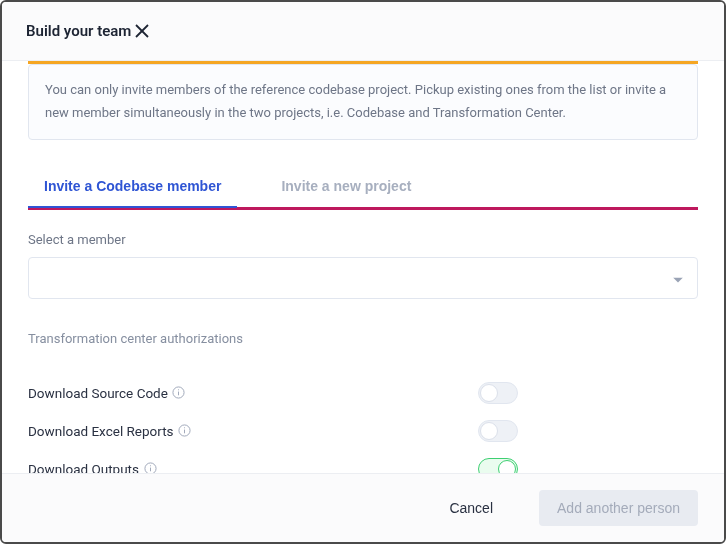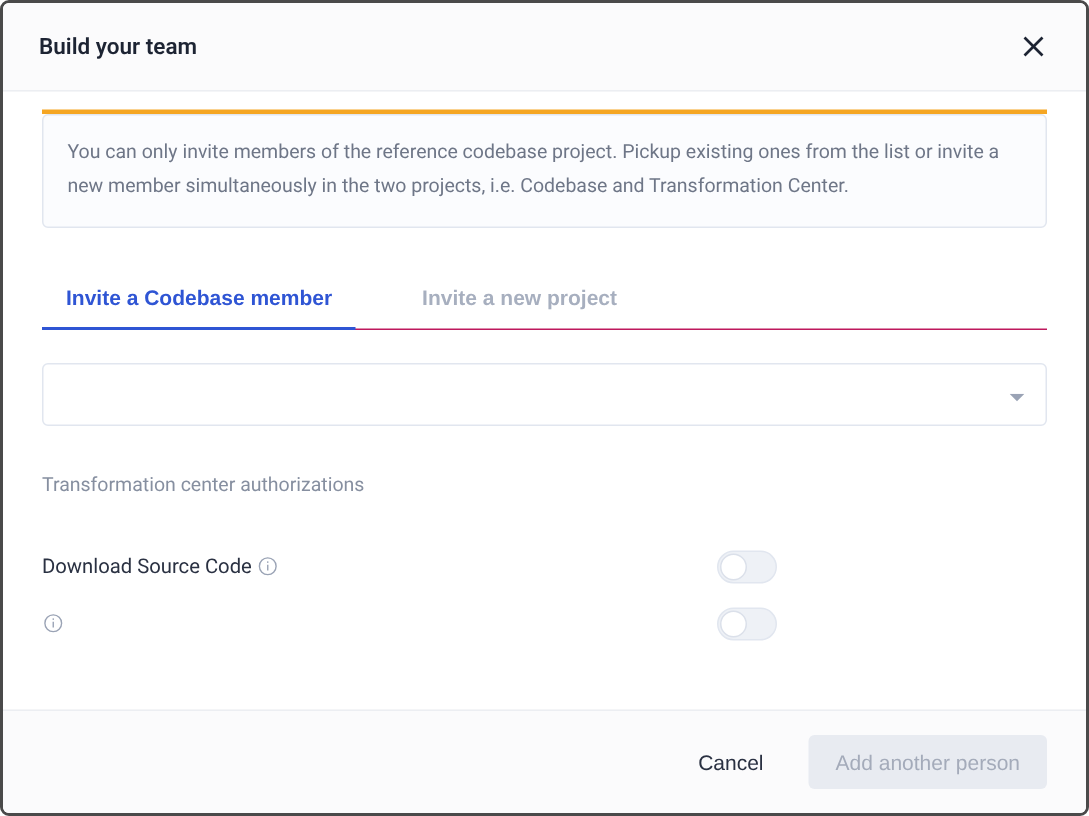--- a/index.html
+++ b/index.html
@@ -6,41 +6,41 @@
   html, body { width: 726px; height: 544px; font-family: -apple-system, BlinkMacSystemFont, "Segoe UI", Roboto, Arial, sans-serif; background: #fff; }
   .modal {
     width: 726px; height: 544px;
     border: 2px solid #4a4a4a;
     border-radius: 6px;
     display: flex; flex-direction: column;
     background: #fff;
     overflow: hidden;
   }
   .header {
-    display: flex; align-items: center; justify-content: space-between;
+    display: flex; align-items: center; justify-content: flex-start;
     padding: 18px 24px 18px 24px;
     border-bottom: 1px solid #eceef2;
     background: #fbfbfc;
   }
   .header-title { font-size: 15px; font-weight: 600; color: #1d2433; }
   .close-btn { background: none; border: none; cursor: pointer; padding: 4px; line-height: 0; color: #1d2433; }
   .close-btn svg { width: 14px; height: 14px; }
-  .body { flex: 1; padding: 12px 26px 20px 26px; overflow-y: auto; }
+  .body { flex: 1; padding: 0 26px 20px 26px; overflow-y: auto; }
   .accent-bar { height: 3px; background: #f5a623; margin: 0 0 0 0; }
   .info-box {
     border: 1px solid #e1e6ef;
     background: #fbfcfe;
     border-radius: 4px;
     padding: 14px 16px 14px 16px;
     margin-bottom: 28px;
   }
   .info-text { font-size: 13px; line-height: 1.75; color: #6e7687; }
   .tabs {
     display: flex; gap: 28px;
-    border-bottom: 1px solid #be185d;
+    border-bottom: 3px solid #be185d;
     margin-bottom: 22px;
   }
   .tab {
     padding: 10px 16px 12px 16px;
     font-size: 14px; font-weight: 600;
     color: #a7afbf; cursor: pointer;
     border-bottom: 2px solid transparent;
     margin-bottom: -1px;
     background: none; border-top: none; border-left: none; border-right: none;
   }
@@ -81,21 +81,21 @@
     transition: left .15s;
   }
   .toggle.on {
     background: #eafcef;
     border-color: #3ecf72;
   }
   .toggle.on .knob { left: 19px; border-color: #3ecf72; }
   .footer {
     border-top: 1px solid #eceef2;
     padding: 16px 26px;
-    display: flex; justify-content: flex-end; align-items: center; gap: 12px;
+    display: flex; justify-content: flex-end; align-items: center; gap: 28px;
     background: #fbfbfc;
   }
   .btn {
     font-size: 14px; font-weight: 500;
     padding: 10px 18px;
     border-radius: 4px;
     cursor: pointer;
     border: none;
     background: none;
   }
@@ -125,20 +125,21 @@
     <div class="accent-bar"></div>
     <div class="info-box">
       <p class="info-text">You can only invite members of the reference codebase project. Pickup existing ones from the list or invite a new member simultaneously in the two projects, i.e. Codebase and Transformation Center.</p>
     </div>
 
     <div class="tabs">
       <button class="tab active">Invite a Codebase member</button>
       <button class="tab">Invite a new project</button>
     </div>
 
+    <label class="field-label">Select a member</label>
     <div class="select-wrap">
       <span></span>
       <span class="select-caret">
         <svg width="10" height="6" viewBox="0 0 10 6" fill="currentColor">
             <path d="M0 0 L5 5 L10 0 Z"></path>
           </svg>
       </span>
     </div>
 
     <div class="section-label">Transformation center authorizations</div>
@@ -154,33 +155,49 @@
             </svg>
         </span>
       </div>
       <div class="toggle">
           <div class="knob"></div>
         </div>
     </div>
 
     <div class="auth-row">
       <div class="auth-left">
+        <span class="auth-label">Download Excel Reports</span>
         <span class="info-icon">
           <svg viewBox="0 0 14 14" fill="none" stroke="currentColor" stroke-width="1">
               <circle cx="7" cy="7" r="6"></circle>
               <line x1="7" y1="6" x2="7" y2="10"></line>
               <circle cx="7" cy="4" r="0.6" fill="currentColor" stroke="none"></circle>
             </svg>
         </span>
       </div>
       <div class="toggle">
           <div class="knob"></div>
         </div>
     </div>
 
+    <div class="auth-row">
+      <div class="auth-left">
+        <span class="auth-label">Download Outputs</span>
+        <span class="info-icon">
+          <svg viewBox="0 0 14 14" fill="none" stroke="currentColor" stroke-width="1">
+              <circle cx="7" cy="7" r="6"></circle>
+              <line x1="7" y1="6" x2="7" y2="10"></line>
+              <circle cx="7" cy="4" r="0.6" fill="currentColor" stroke="none"></circle>
+            </svg>
+        </span>
+      </div>
+      <div class="toggle on">
+          <div class="knob"></div>
+        </div>
+    </div>
 
   </div>
 
   <div class="footer">
     <button class="btn btn-cancel">Cancel</button>
     <button class="btn btn-primary">Add another person</button>
   </div>
 </div>
 
 </body></html>

